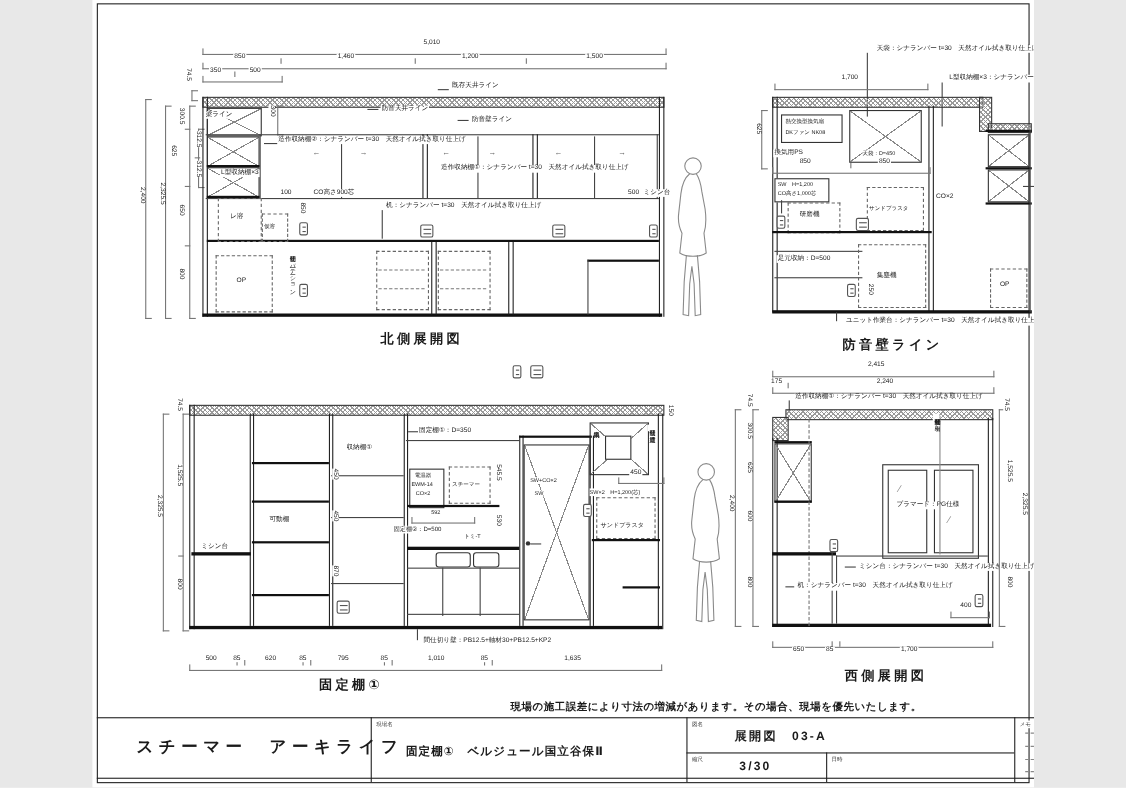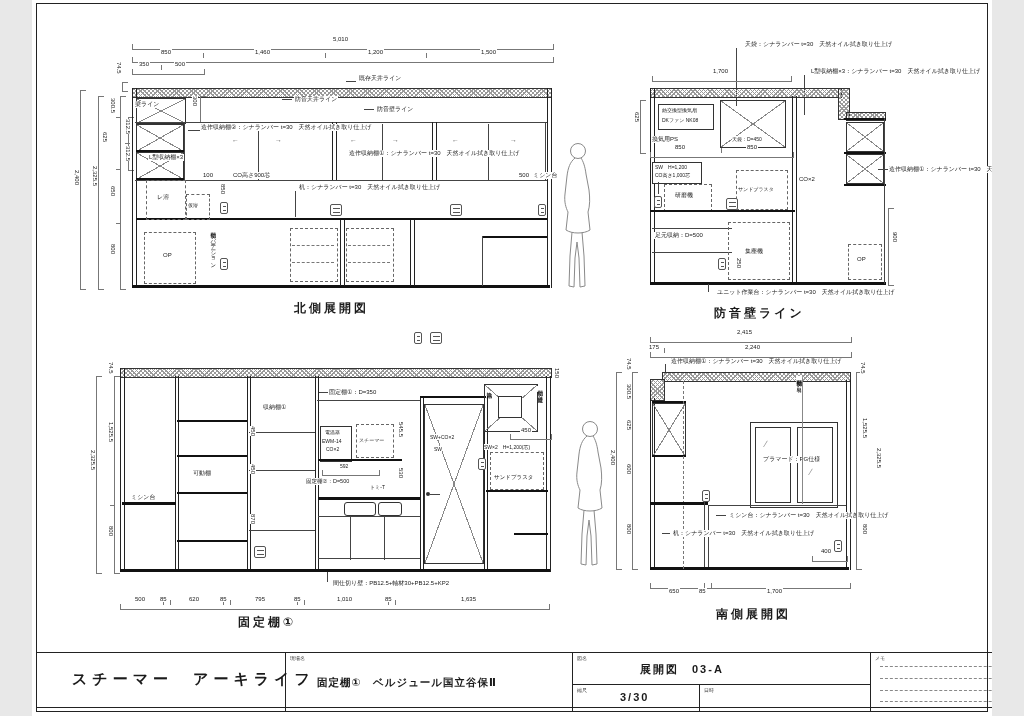--- a/index.html
+++ b/index.html
@@ -1,16 +1,16 @@
 <!DOCTYPE html>
 <html><head>
 <meta charset="utf-8">
 <style>
   html,body{margin:0;padding:0;background:#e8e8e8;}
-  .sheet{position:relative;width:960px;height:716px;background:#fff;overflow:hidden;
+  .sheet{position:relative;width:856px;height:716px;background:#fff;overflow:hidden;
          font-family:"Liberation Sans","DejaVu Sans",sans-serif;color:#1a1a1a;margin:0 auto;}
   .frame{position:absolute;left:4px;top:3px;right:4px;bottom:4px;border:1.5px solid #222;}
   .lbl{position:absolute;font-size:6px;line-height:1.15;white-space:nowrap;background:#fff;padding:0 1px;}
   .lbl5{font-size:5px;}
   .lbl55{font-size:5.5px;}
   .dnum{position:absolute;font-size:6px;line-height:1;white-space:nowrap;background:#fff;padding:0 1px;}
   .vnum{position:absolute;font-size:6px;line-height:1;writing-mode:vertical-rl;white-space:nowrap;background:#fff;}
   .vtxt{position:absolute;font-size:5.5px;line-height:1.05;writing-mode:vertical-rl;white-space:nowrap;background:#fff;}
   .ttl{position:absolute;font-size:12px;font-weight:bold;letter-spacing:3px;white-space:nowrap;}
   .notice{position:absolute;font-size:9.5px;font-weight:bold;letter-spacing:.5px;white-space:nowrap;}
@@ -275,21 +275,21 @@
   <div class="co" style="left:802px;top:540px"></div>
   <div class="dimh" style="left:780px;top:556px;width:34px"></div>
   <span class="dnum" style="left:788px;top:548px">400</span>
 
   <div class="dimh" style="left:618px;top:583px;width:199px"></div>
   <div class="tk" style="left:672px;top:583px"></div>
   <div class="tk" style="left:679px;top:583px"></div>
   <span class="dnum" style="left:636px;top:588px">650</span>
   <span class="dnum" style="left:666px;top:588px">85</span>
   <span class="dnum" style="left:734px;top:588px">1,700</span>
-  <span class="ttl" style="left:684px;top:606px">南側展開図</span>
+  <span class="ttl" style="left:684px;top:606px">西側展開図</span>
 
   <div class="dimv" style="left:600px;top:372px;height:196px"></div>
   <span class="vnum" style="left:594px;top:358px">74.5</span>
   <span class="vnum" style="left:594px;top:384px">300.5</span>
   <span class="vnum" style="left:594px;top:420px">625</span>
   <span class="vnum" style="left:594px;top:464px">600</span>
   <span class="vnum" style="left:594px;top:524px">800</span>
   <div class="dimv" style="left:584px;top:372px;height:196px"></div>
   <span class="vnum" style="left:578px;top:450px">2,400</span>
   <div class="dimv" style="left:824px;top:372px;height:196px"></div>
@@ -398,34 +398,35 @@
   <span class="dnum" style="left:352px;top:596px">85</span>
   <span class="dnum" style="left:428px;top:596px">1,635</span>
   <span class="ttl" style="left:206px;top:614px">固定棚①</span>
 
   <svg class="person" style="left:534px;top:418px" width="46" height="158" viewBox="0 0 46 158">
     <circle cx="24" cy="11" r="7.5"></circle>
     <path d="M21 18 C16 22 14 28 13 36 L11 54 C10 62 12 68 14 72 L12 90 C18 94 30 94 36 90 L34 72 C36 66 36 58 35 50 L32 34 C31 26 29 21 27 18"></path>
     <path d="M18 92 L16 116 L15 146 L20 147 L21 118 L23 102 L25 118 L26 147 L31 146 L30 116 L28 92"></path>
   </svg>
 
+  <span class="notice" style="left:380px;top:636px">現場の施工誤差により寸法の増減があります。その場合、現場を優先いたします。</span>
 
   <div class="hl" style="left:4px;top:652px;width:1016px;background:#222"></div>
   <div class="vl" style="left:253px;top:652px;height:59px;background:#222"></div>
   <div class="vl" style="left:540px;top:652px;height:59px;background:#222"></div>
   <div class="vl" style="left:838px;top:652px;height:59px;background:#222"></div>
   <div class="hl" style="left:540px;top:684px;width:298px;background:#222"></div>
   <div class="vl" style="left:667px;top:684px;height:27px;background:#222"></div>
   <div class="hl" style="left:4px;top:707px;width:1016px;background:#222"></div>
 
   <span class="tb-company" style="left:40px;top:670px">スチーマー　アーキライフ</span>
   <span class="tb-lab" style="left:258px;top:655px">現場名</span>
   <span class="tb-site" style="left:285px;top:676px">固定棚①　ベルジュール国立谷保Ⅱ</span>
   <span class="tb-lab" style="left:545px;top:655px">図名</span>
-  <span class="tb-val" style="left:608px;top:662px">展開図　03-A</span>
+  <span class="tb-val" style="left:584px;top:662px">展開図　03-A</span>
   <span class="tb-lab" style="left:545px;top:687px">縮尺</span>
   <span class="tb-val" style="left:588px;top:691px">3/30</span>
   <span class="tb-lab" style="left:672px;top:687px">日時</span>
   <span class="tb-lab" style="left:843px;top:655px">メモ</span>
   <div class="memo-line" style="left:848px;top:666px;width:166px"></div>
   <div class="memo-line" style="left:848px;top:678px;width:166px"></div>
   <div class="memo-line" style="left:848px;top:690px;width:166px"></div>
   <div class="memo-line" style="left:848px;top:701px;width:166px"></div>
 </div>
 

